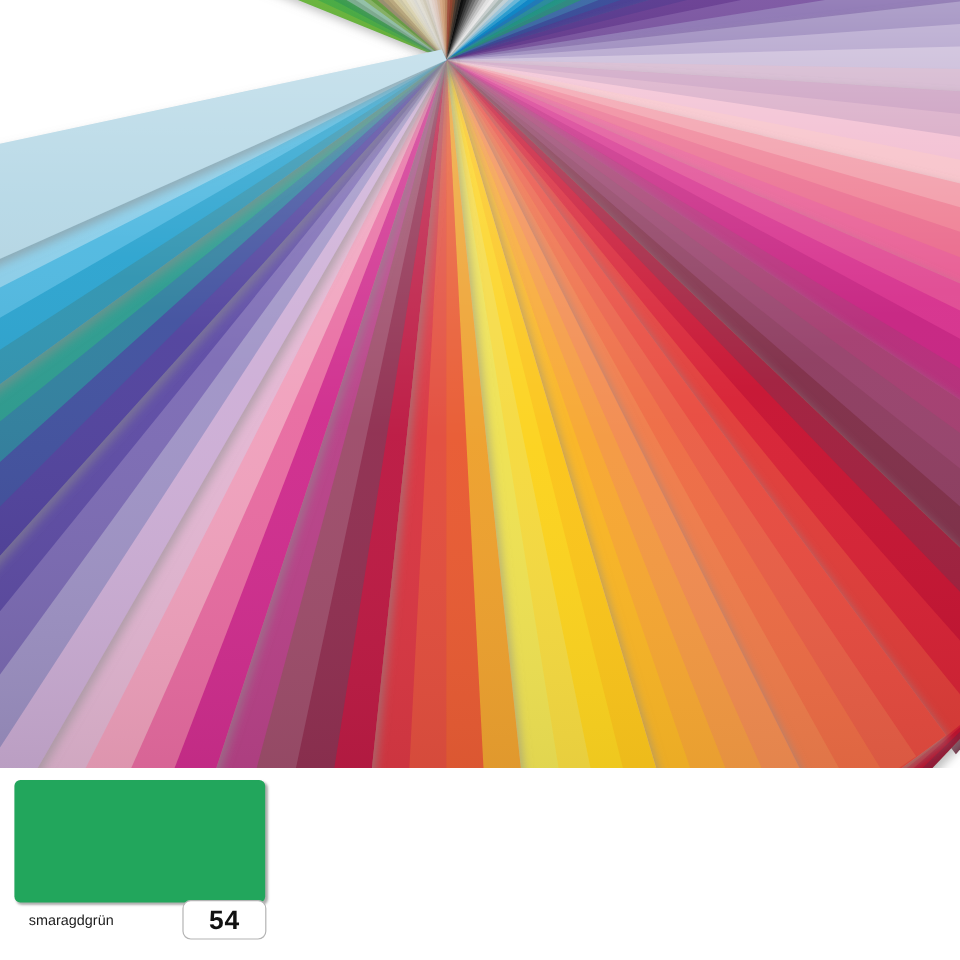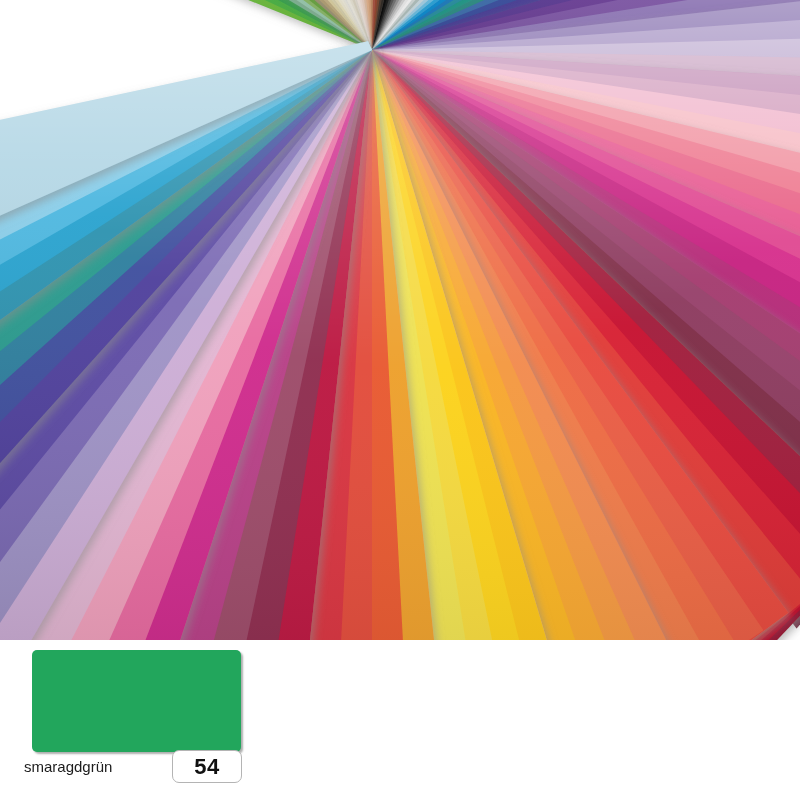--- a/index.html
+++ b/index.html
@@ -36,21 +36,21 @@
     left: 0;
     top: 0;
     width: 800px;
     height: 640px;
     display: block;
   }
 
   
   #swatch-block {
     position: absolute;
-    left: 32px;
+    left: 12px;
     top: 650px;
     width: 228px;
   }
   #swatch-chip {
     position: relative;
     width: 209px;
     height: 102px;
     border-radius: 5px;
     box-shadow: 2px 2px 2px rgba(0,0,0,0.32);
   }
@@ -73,21 +73,21 @@
     letter-spacing: 0.5px;
     line-height: 1;
   }
   #swatch-names {
     position: absolute;
     left: 24px;
     top: 757px;
     width: 400px;
   }
   #name-de {
-    font-size: 15px;
+    font-size: 12px;
     color: #1c1c1c;
     line-height: 20px;
     white-space: nowrap;
   }
   #name-en {
     font-size: 12.5px;
     font-style: italic;
     color: #333333;
     line-height: 15px;
     white-space: nowrap;

